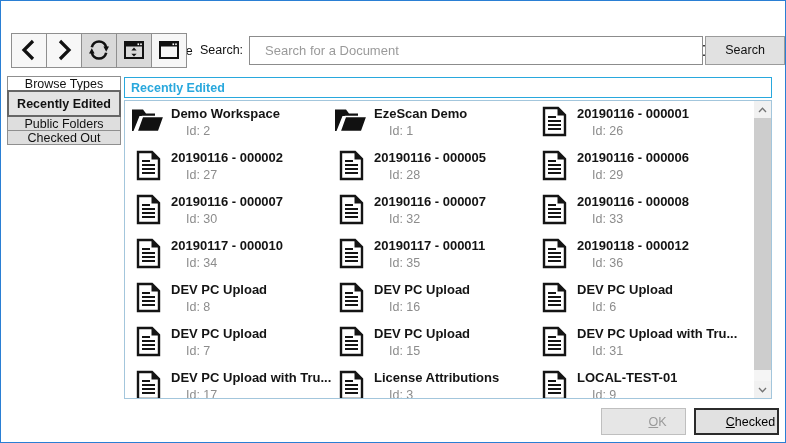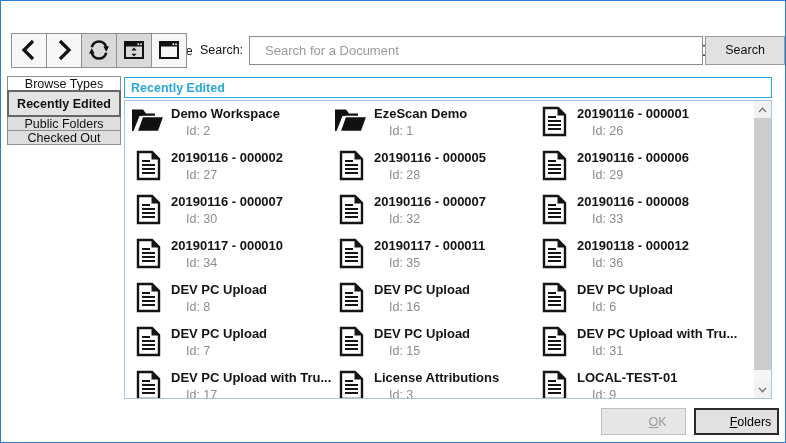--- a/index.html
+++ b/index.html
@@ -469,14 +469,14 @@
           <path d="M1 1 L4.5 4.8 L8 1" fill="none" stroke="#737373" stroke-width="1.3"></path>
         </svg>
     </div>
   </div>
 </div>
 
 <button class="footer-btn ok-btn" disabled="">
   <span>OK</span>
 </button>
 <button class="footer-btn cancel-btn">
-  <span>Folders</span>
+  <span>Checked</span>
 </button>
 
 </body></html>

